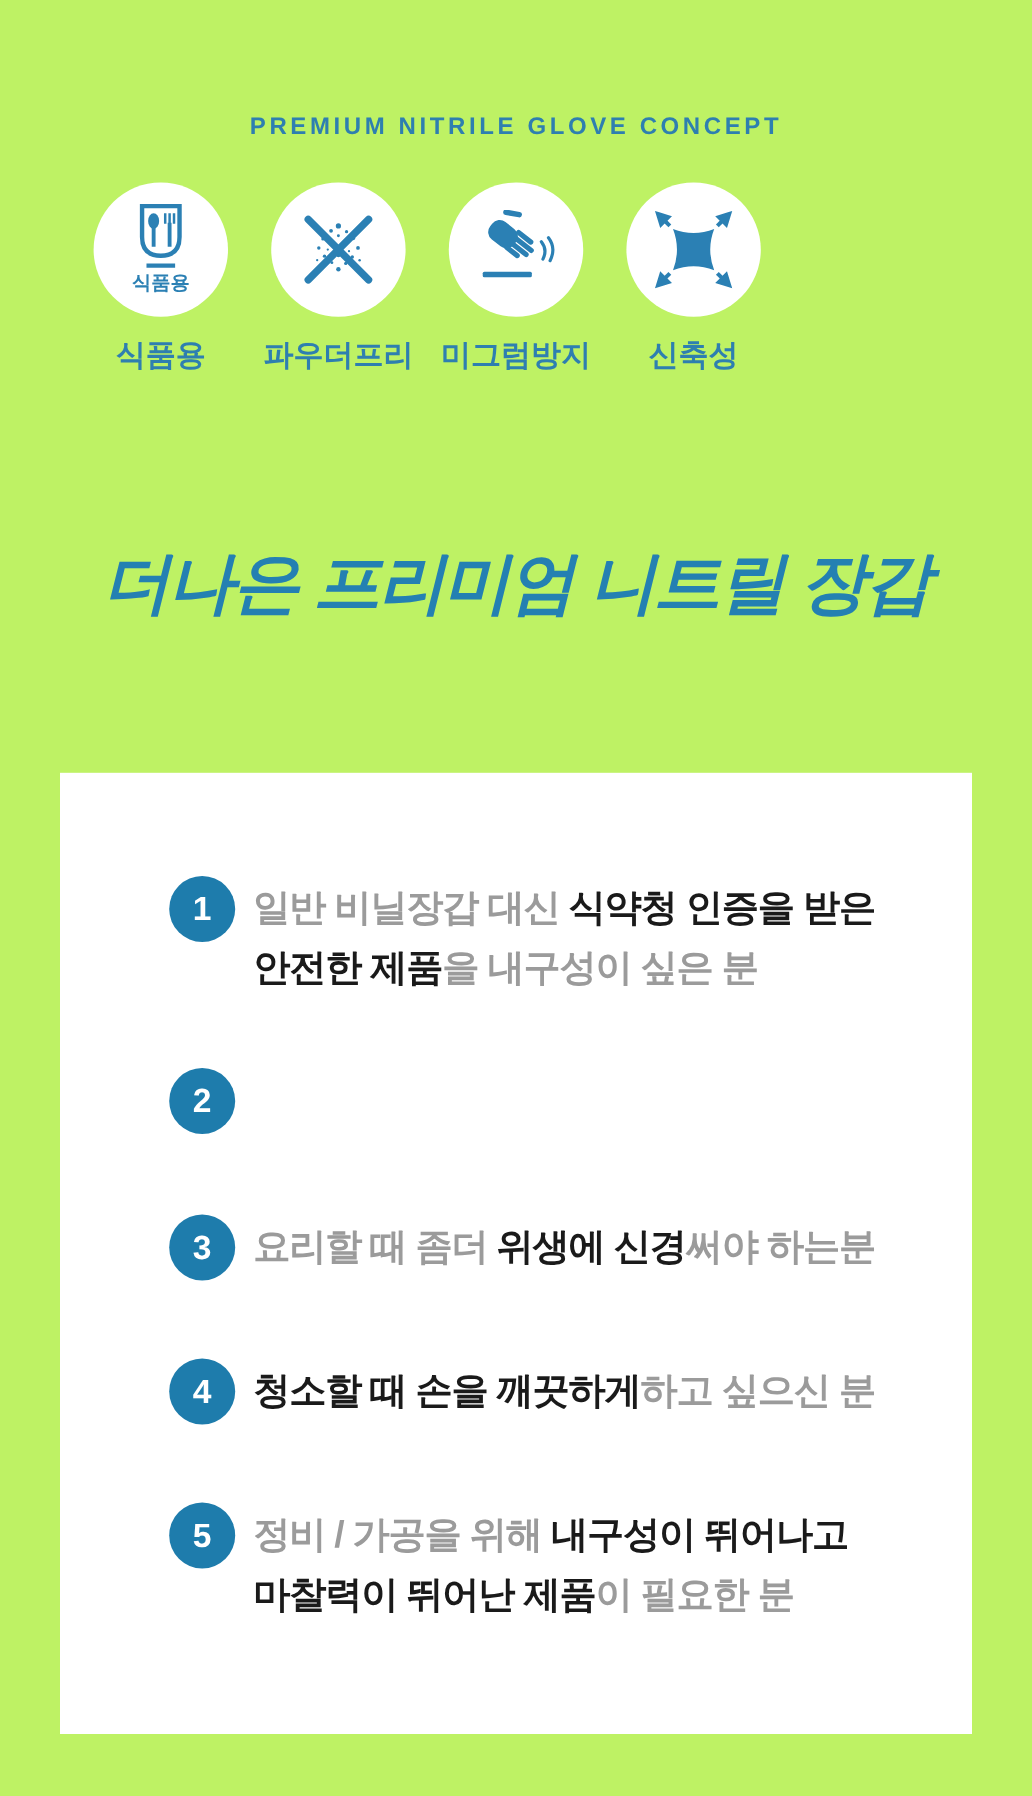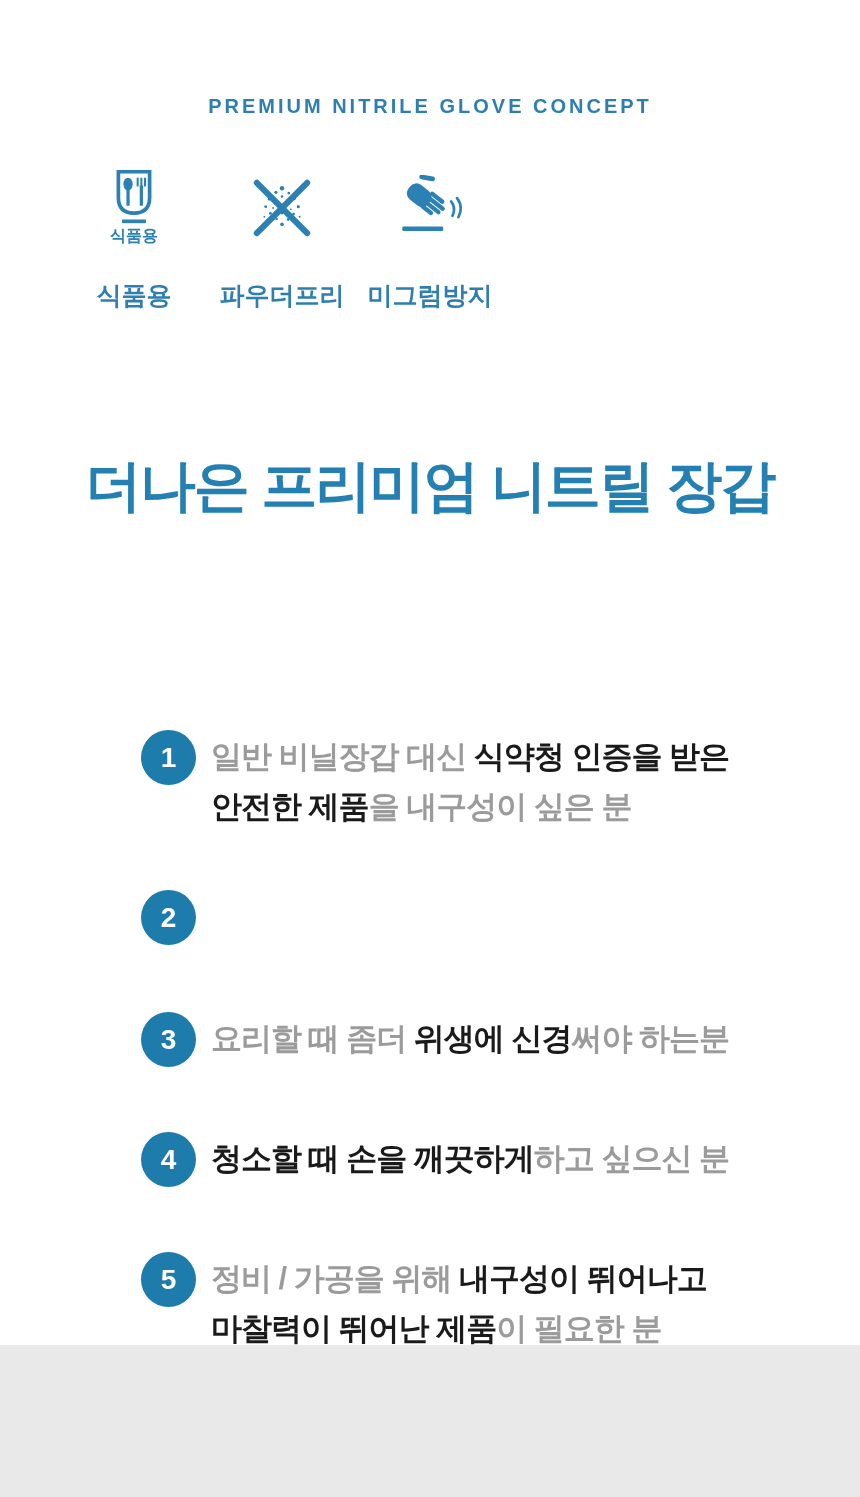--- a/index.html
+++ b/index.html
@@ -2,23 +2,23 @@
 <html><head>
 <meta charset="utf-8">
 <style>
   html,body{margin:0;padding:0;}
   body{
     font-family:"Liberation Sans","DejaVu Sans",sans-serif;
     background:#e9e9e9;
   }
   .page{
     position:relative;
-    width:860px;height:1345px;
+    width:860px;height:1497px;
     margin:0 auto;
-    background:#ffffff;
+    background:#bef264;
     overflow:hidden;
   }
   
   .eyebrow{
     position:absolute;top:95px;left:0;right:0;
     text-align:center;
     font-size:20px;font-weight:800;
     letter-spacing:3px;
     color:#2e7fb0;
   }
@@ -46,21 +46,21 @@
     white-space:nowrap;
   }
   
   .title{
     position:absolute;top:450px;left:0;right:0;
     text-align:center;
     font-size:56px;font-weight:900;
     letter-spacing:-2px;
     line-height:71px;
   }
-  .title .t1{color:#2480b2;}
+  .title .t1{color:#2480b2;font-style:italic;}
   .title .t2{color:#141414;}
   
   .card{
     position:absolute;
     left:50px;top:644px;
     width:760px;height:801px;
     background:#ffffff;
   }
   .item{
     position:absolute;
@@ -164,20 +164,40 @@
               <rect x="12" y="14" width="24" height="7" rx="3.5" transform="rotate(-28 12 18)"></rect>
             </g>
             <path d="M82 40 q8 10 2 22" fill="none" stroke="#2b80b4" stroke-width="4" stroke-linecap="round"></path>
             <path d="M91 35 q10 13 2 29" fill="none" stroke="#2b80b4" stroke-width="4" stroke-linecap="round"></path>
           </svg>
         </span>
       </div>
       <div class="flabel">미그럼방지</div>
     </div>
 
+    <div class="feature">
+      <div class="fcircle">
+        <span>
+          <svg width="66" height="66" viewBox="0 0 100 100">
+            <path d="M24 24 Q50 34 76 24 Q66 50 76 76 Q50 66 24 76 Q34 50 24 24 Z" fill="#2b80b4"></path>
+            <g stroke="#2b80b4" stroke-width="5" fill="#2b80b4">
+              <line x1="20" y1="20" x2="12" y2="12"></line>
+                <polygon points="5,5 18,9 9,18"></polygon>
+              <line x1="80" y1="20" x2="88" y2="12"></line>
+                <polygon points="95,5 82,9 91,18"></polygon>
+              <line x1="20" y1="80" x2="12" y2="88"></line>
+                <polygon points="5,95 9,82 18,91"></polygon>
+              <line x1="80" y1="80" x2="88" y2="88"></line>
+                <polygon points="95,95 91,82 82,91"></polygon>
+            </g>
+          </svg>
+        </span>
+      </div>
+      <div class="flabel">신축성</div>
+    </div>
 
 
   </div>
 
   <div class="title">
     <div class="t1">더나은 프리미엄 니트릴 장갑</div>
   </div>
 
   <div class="card" id="benefits-card">
       <div class="item" style="top: 86px;">

